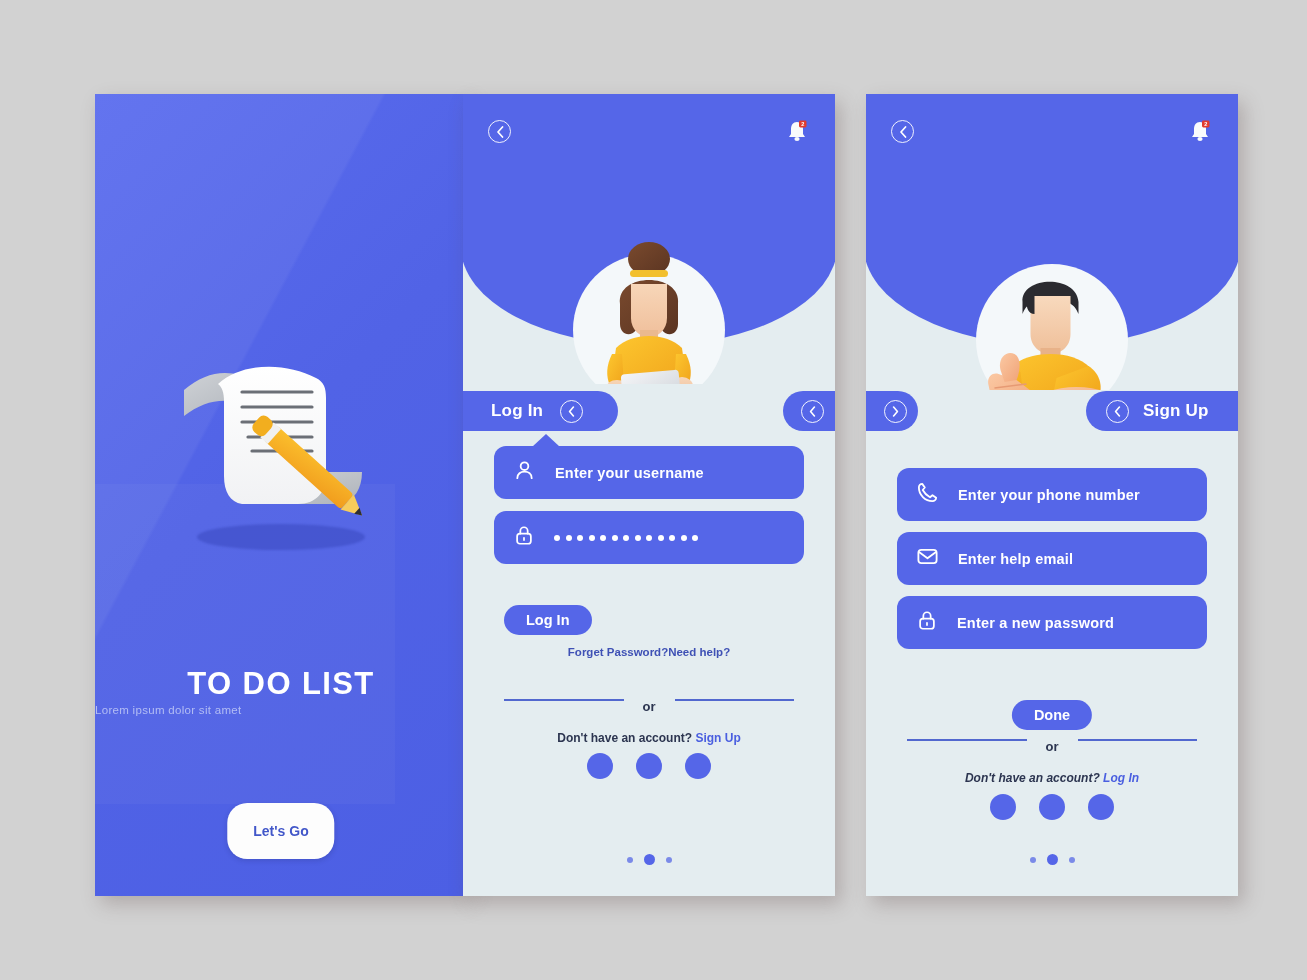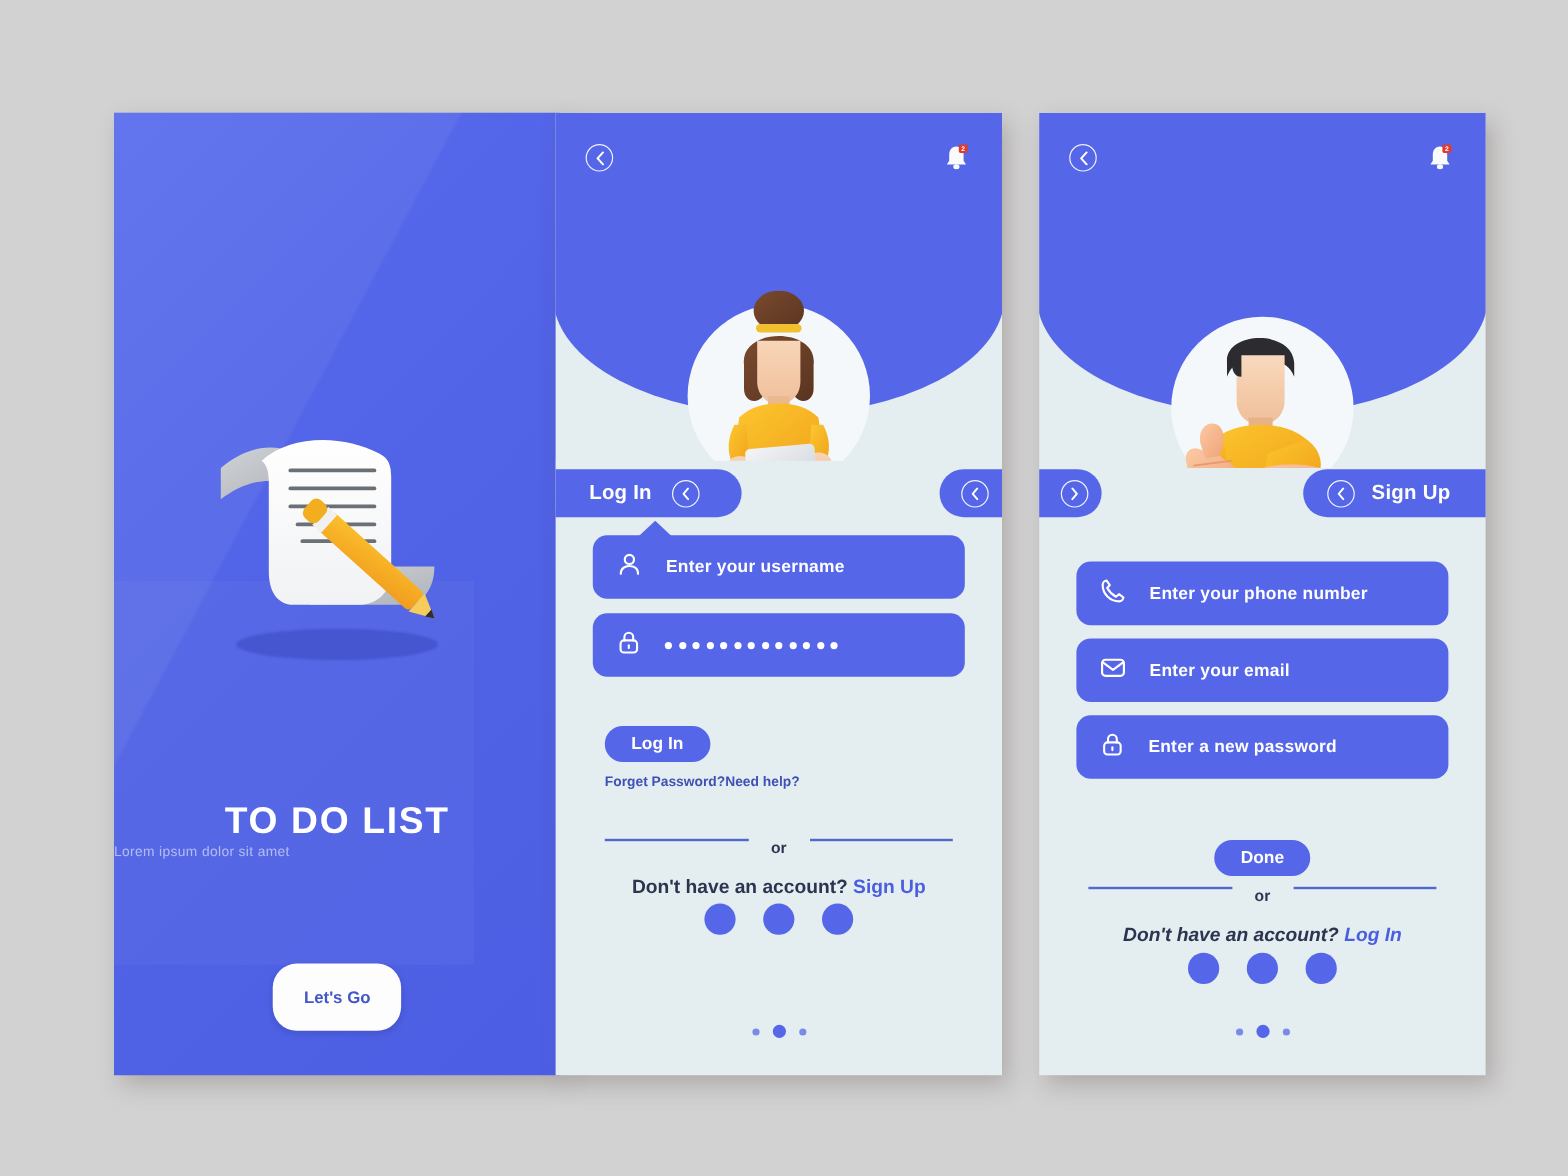--- a/index.html
+++ b/index.html
@@ -98,29 +98,29 @@
   .pdot { width:6px; height:6px; border-radius:50%; background:#fff; }
   .tail { position:absolute; top:-12px; width:0; height:0;
     border-left:14px solid transparent; border-right:14px solid transparent;
     border-bottom:13px solid #5566e8; }
 
   .pill-btn { background:#5566e8; color:#ffffff; border:none;
     font-family:"Liberation Sans",sans-serif; font-size:14.5px; font-weight:bold;
     padding:7px 22px; border-radius:16px; cursor:pointer; }
 
   .link-row { position:absolute; width:100%; display:flex;
-    justify-content:flex-start; }
+    justify-content:center; }
   .small-link { color:#3f51b5; font-size:11.5px; font-weight:bold; cursor:pointer; }
 
   .or-row { position:absolute; display:flex; gap:19px; }
   .or-line { height:1.6px; background:#5268cf; flex:1; }
   .or-word { color:#2c3550; font-size:13px; font-weight:bold; }
 
   .acct-row { position:absolute; width:100%; text-align:center;
-    color:#2c3550; font-size:16px; font-weight:bold; }
+    color:#2c3550; font-size:12px; font-weight:bold; }
   .acct-link { color:#4a5fe0; cursor:pointer; }
 
   .socials { position:absolute; width:100%; display:flex; justify-content:center; gap:23px; }
   .soc { width:26px; height:26px; border-radius:50%; background:#5566e8; cursor:pointer; }
 
   .pdots { position:absolute; left:0; right:0; display:flex;
     justify-content:center; align-items:center; gap:11px; }
   .pdots .d-active { width:11px; height:11px; background:#5566e8; border-radius:50%; }
   .pdots .d-idle   { width:6px;  height:6px;  background:#7a8ae8; border-radius:50%; }
 </style>
@@ -431,21 +431,21 @@
           <span class="field-text">Enter your phone number</span>
         </div>
 
         <div class="field" style="margin-top:11px;">
           <span>
             <svg width="23" height="23" viewBox="0 0 24 24" fill="none" stroke="#fff" stroke-width="1.9" stroke-linecap="round" stroke-linejoin="round">
               <rect x="2.5" y="5" width="19" height="14" rx="3"></rect>
                 <path d="M3.5 7.5 L12 13.8 L20.5 7.5"></path>
             </svg>
           </span>
-          <span class="field-text">Enter your email</span>
+          <span class="field-text">Enter help email</span>
         </div>
 
         <div class="field" style="margin-top:11px;">
           <span>
             <svg width="22" height="23" viewBox="0 0 24 24" fill="none" stroke="#fff" stroke-width="1.9" stroke-linecap="round" stroke-linejoin="round">
               <rect x="4.5" y="10" width="15" height="11" rx="3"></rect>
                 <path d="M8 10 L8 7 C8 4.8 9.8 3 12 3 C14.2 3 16 4.8 16 7 L16 10"></path>
                 <line x1="12" y1="14.5" x2="12" y2="17"></line>
             </svg>
           </span>

